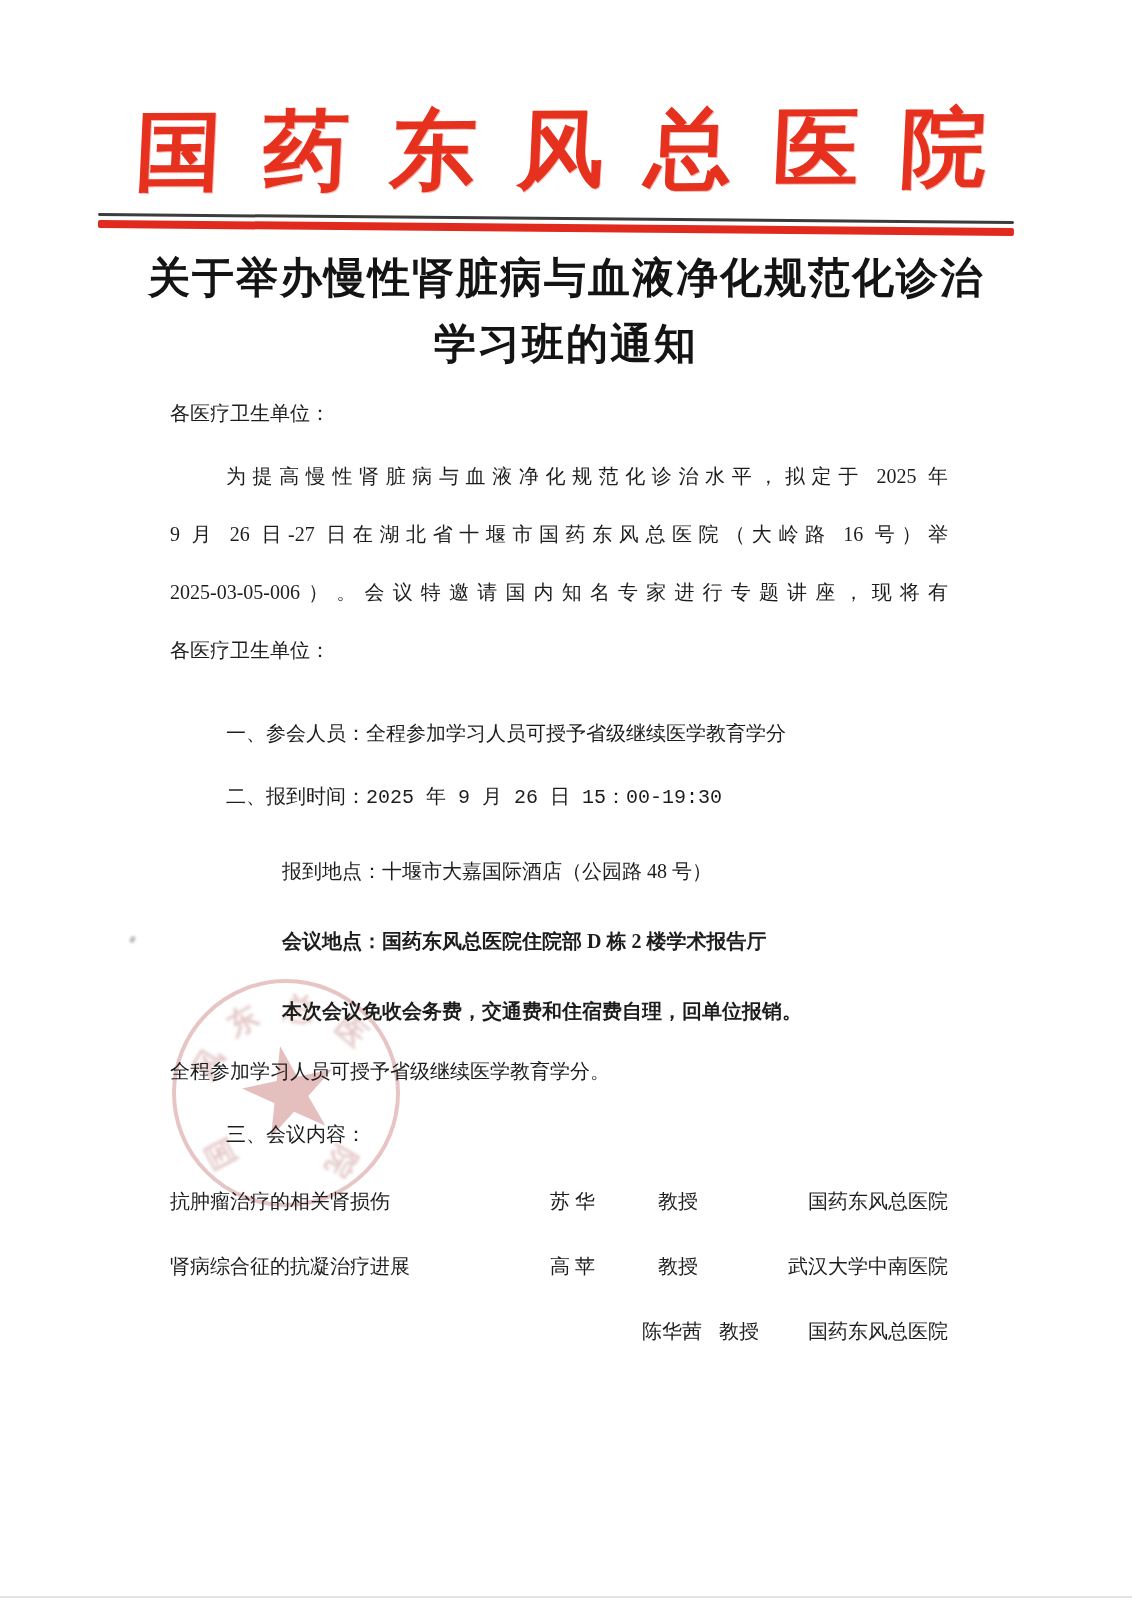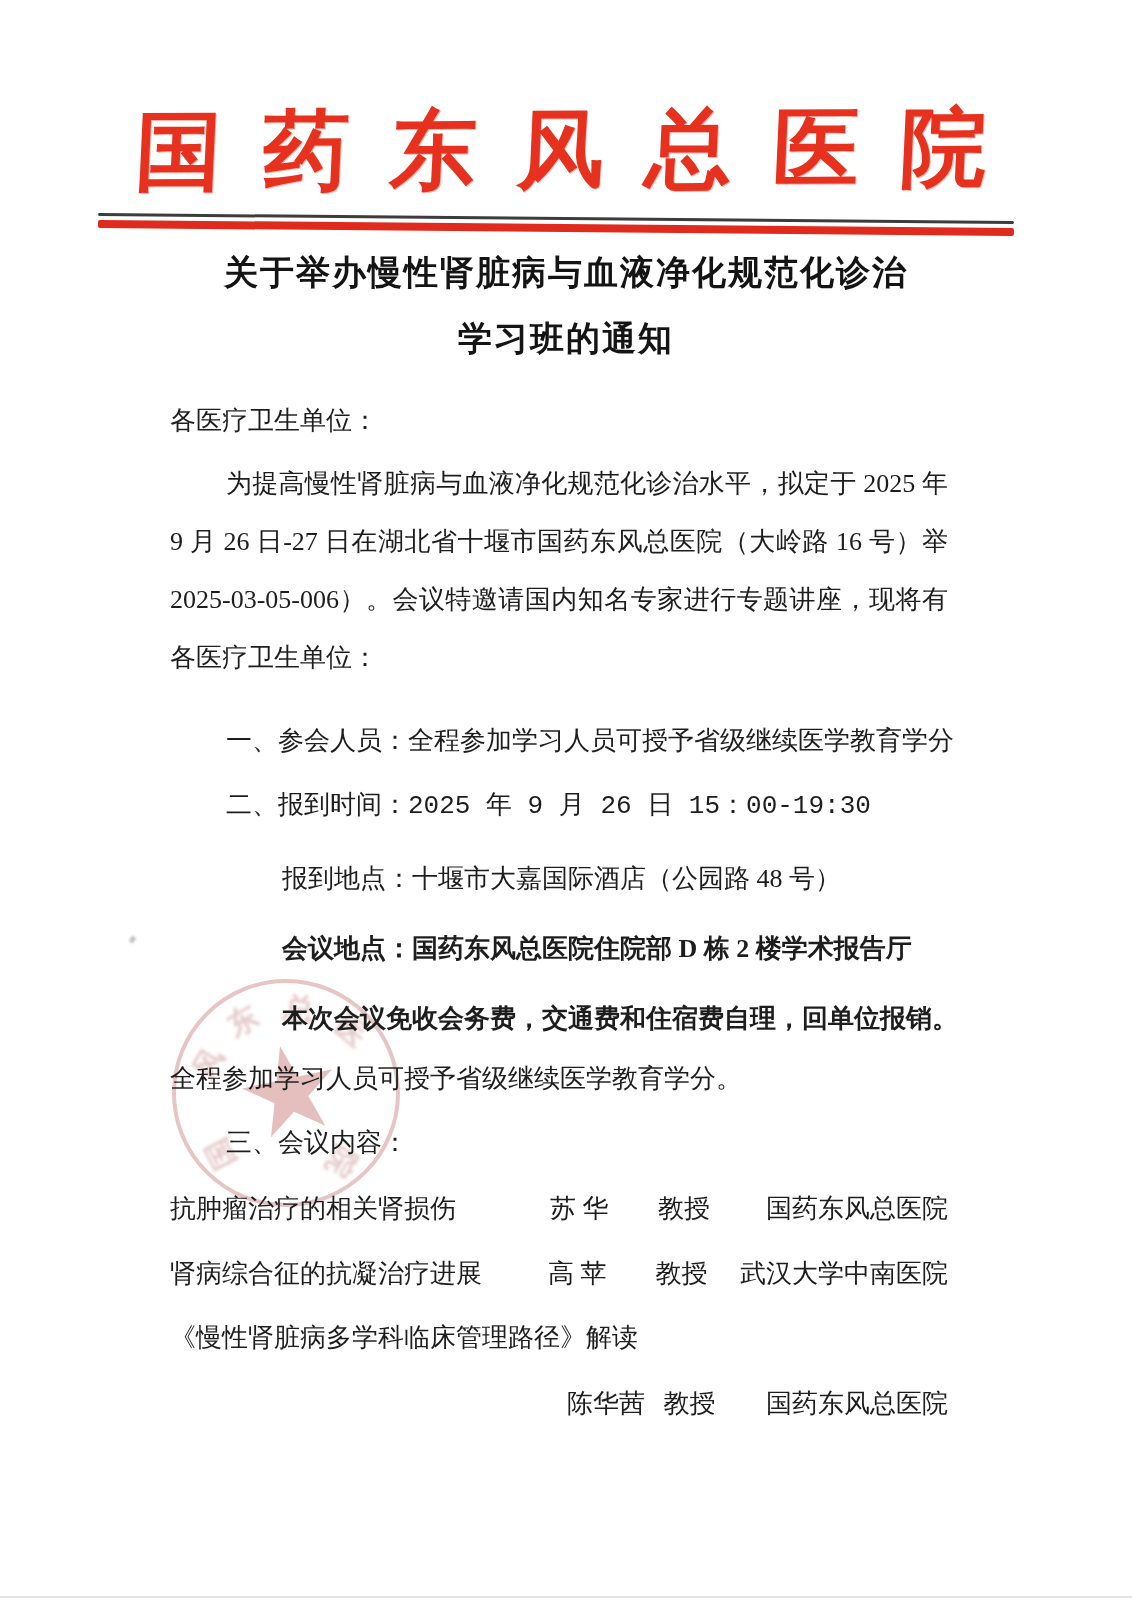--- a/index.html
+++ b/index.html
@@ -30,21 +30,21 @@
   }
   .rule-dark { height: 3px; background: #3c3c3c; border-radius: 2px; }
   .rule-gap  { height: 4px; }
   .rule-red  { height: 8px; background: #e02a1d; border-radius: 2px; }
 
   
   .doc-title {
     position: absolute; left: 0; right: 0;
     text-align: center;
     font-family: "Liberation Sans", "DejaVu Sans", sans-serif;
-    font-weight: 700; font-size: 34px; color: #141414;
+    font-weight: 700; font-size: 42px; color: #141414;
     letter-spacing: 2px; white-space: nowrap;
   }
   .doc-title.l1 { top: 250px; }
   .doc-title.l2 { top: 316px; }
 
   
   .stamp {
     position: absolute; left: 172px; top: 979px;
     width: 228px; height: 228px; border-radius: 50%;
     border: 4px solid rgba(186, 84, 84, 0.34);
@@ -68,23 +68,23 @@
   }
   .sg1 { left: 18px;  top: 60px;  transform: rotate(-58deg); }
   .sg2 { left: 52px;  top: 18px;  transform: rotate(-30deg); }
   .sg3 { left: 108px; top: 6px;   transform: rotate(8deg);  }
   .sg4 { left: 160px; top: 28px;  transform: rotate(40deg); }
   .sg5 { left: 30px;  top: 150px; transform: rotate(-118deg); }
   .sg6 { left: 150px; top: 158px; transform: rotate(120deg); }
 
   
   .body-text {
-    position: absolute; top: 392px; left: 170px; width: 778px;
+    position: absolute; top: 384px; left: 170px; width: 778px;
     z-index: 2;
-    font-size: 26px; color: #1d1d1d;
+    font-size: 20px; color: #1d1d1d;
     line-height: 58px;
   }
   .ln { height: 58px; white-space: nowrap; }
   .ln.just { white-space: normal; text-align: justify; text-align-last: justify; overflow: hidden; }
   .ind2 { padding-left: 56px; }
   .ind2.just { padding-left: 0; text-indent: 56px; }
   .ind4 { padding-left: 112px; }
   .mt25 { margin-top: 25px; }
   .mt15 { margin-top: 15px; }
   .mt12 { margin-top: 12px; font-weight: bold; }
@@ -167,21 +167,20 @@
       <span class="lec-affil">国药东风总医院</span>
     </div>
 
     <div class="lecture-row">
       <span class="lec-topic">肾病综合征的抗凝治疗进展</span>
       <span class="lec-speaker">高 苹</span>
       <span class="lec-title">教授</span>
       <span class="lec-affil">武汉大学中南医院</span>
     </div>
 
-    <div class="ln mt7">《慢性肾脏病多学科临床管理路径》解读</div>
 
     <div class="lecture-cont">
       <span class="sp-name">陈华茜</span>
       <span class="sp-title">教授</span>
       <span class="sp-affil">国药东风总医院</span>
     </div>
 
   </div>
 
   <div class="bottom-edge"></div>

